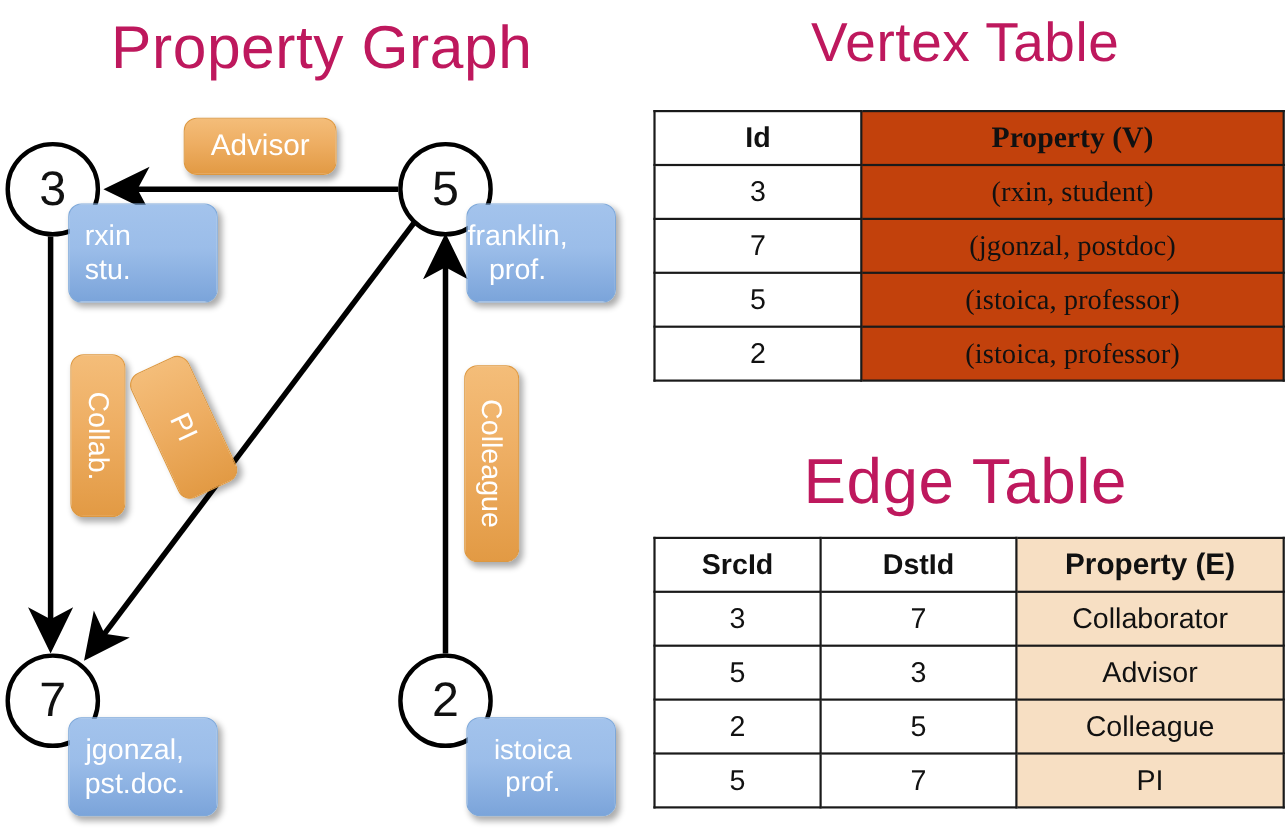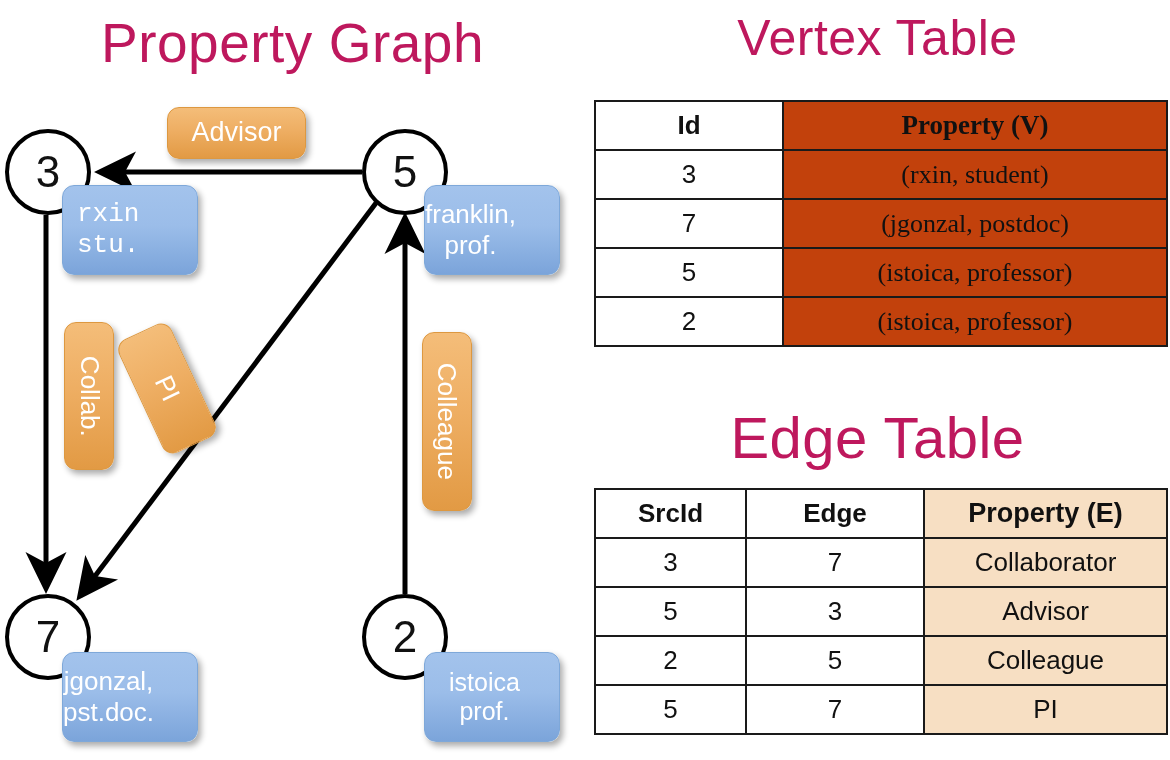--- a/index.html
+++ b/index.html
@@ -95,23 +95,23 @@
   .lbl.blue {
     background: linear-gradient(to bottom, #a3c3ec 0%, #9bbde9 45%, #7ba4da 100%);
     border: 1px solid #7ea8d9;
   }
   .lbl.orange {
     background: linear-gradient(to bottom, #f4bd79 0%, #eeae63 45%, #e29a44 100%);
     border: 1px solid #dd9840;
   }
 
   
-  #lbl-rxin     { left: 62px;  top: 185px; width: 136px; height: 90px;  font-size: 26px; padding-left: 14px; justify-content: flex-start; font-family: Liberation Mono, monospace; }
+  #lbl-rxin     { left: 62px;  top: 185px; width: 136px; height: 90px;  font-size: 26px; padding-left: 14px; justify-content: flex-start; }
   #lbl-franklin { left: 424px; top: 185px; width: 136px; height: 90px;  font-size: 26px; justify-content: flex-start; }
-  #lbl-jgonzal  { left: 62px;  top: 652px; width: 136px; height: 90px;  font-size: 26px; justify-content: flex-start; }
+  #lbl-jgonzal  { left: 62px;  top: 652px; width: 136px; height: 90px;  font-size: 26px; padding-left: 14px; justify-content: flex-start; }
   #lbl-istoica  { left: 424px; top: 652px; width: 136px; height: 90px;  font-size: 25px; padding-left: 24px; justify-content: flex-start; }
   .multiline { display: block; white-space: pre-line; }
 
   
   #lbl-advisor {
     left: 167px; top: 107px; width: 139px; height: 52px; font-size: 27px;
   }
   #lbl-collab {
     left: 64px; top: 322px; width: 50px; height: 148px; font-size: 26px;
   }
@@ -245,21 +245,21 @@
       <td class="c-id">2</td>
       <td class="c-prop">(istoica, professor)</td>
     </tr>
   </tbody>
 </table>
 
 <table class="t" id="edge-table">
   <thead>
     <tr>
       <th class="c-src">SrcId</th>
-      <th class="c-dst">Edge</th>
+      <th class="c-dst">DstId</th>
       <th class="c-eprop">Property (E)</th>
     </tr>
   </thead>
   <tbody>
     <tr>
       <td class="c-src">3</td>
       <td class="c-dst">7</td>
       <td class="c-eprop">Collaborator</td>
     </tr>
     <tr>

